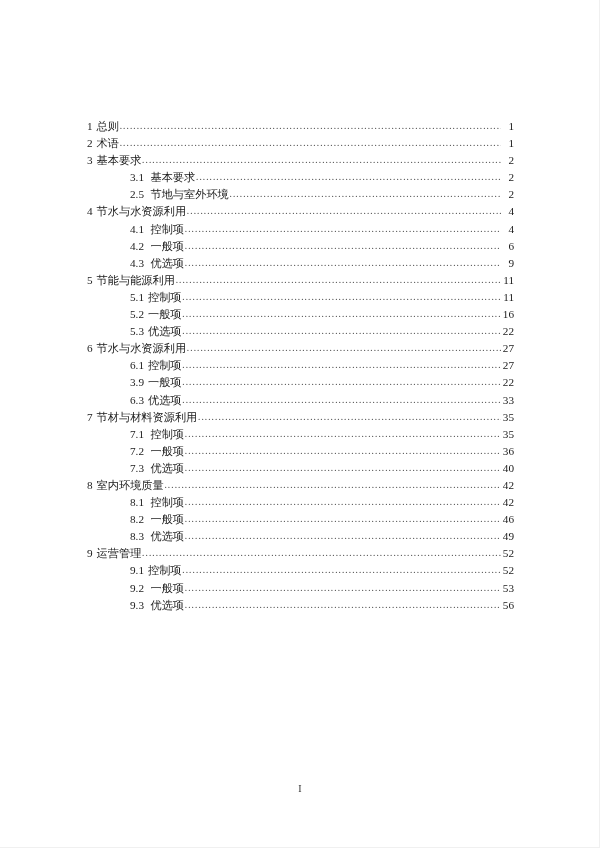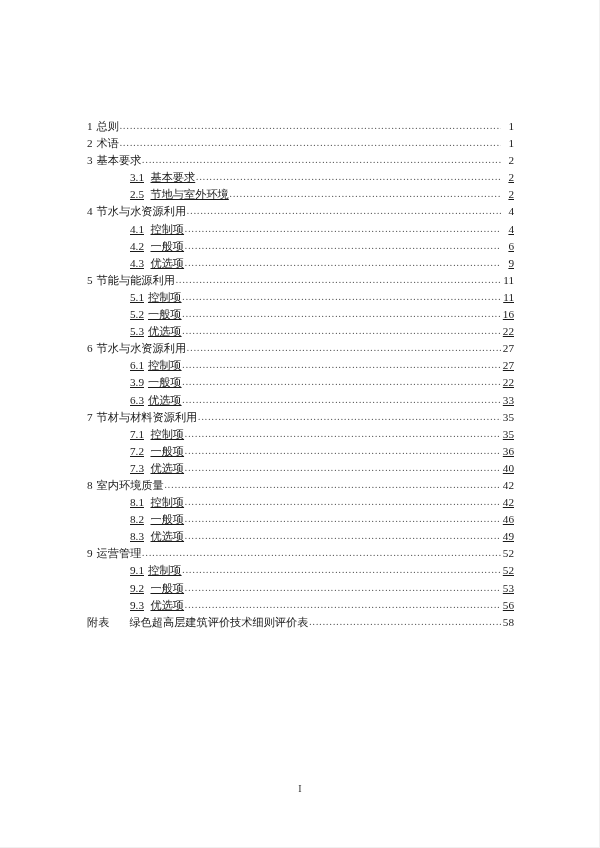--- a/index.html
+++ b/index.html
@@ -52,21 +52,20 @@
   .toc-entry {
     display: flex;
     align-items: baseline;
     font-size: 11.2px;
     line-height: 17.1px;
     white-space: nowrap;
   }
 
   .toc-entry.lvl2 {
     padding-left: 43px;
-    text-decoration: underline;
   }
 
   .e-num {
     flex: 0 0 auto;
   }
   
   .e-gap-s { display: inline-block; width: 4px; }
   .e-gap-m { display: inline-block; width: 6.5px; }
   .e-gap-l { display: inline-block; width: 20px; }
 
@@ -314,24 +313,17 @@
         <span class="e-dots"></span>
         <span class="e-page">53</span>
       </div>
       <div class="toc-entry lvl2">
         <span class="e-num">9.3</span>
         <span class="e-gap-m"></span>
         <span class="e-label">优选项</span>
         <span class="e-dots"></span>
         <span class="e-page">56</span>
       </div>
-      <div class="toc-entry">
-        <span class="e-num">附表</span>
-        <span class="e-gap-l"></span>
-        <span class="e-label">绿色超高层建筑评价技术细则评价表</span>
-        <span class="e-dots"></span>
-        <span class="e-page">58</span>
-      </div>
     </div>
 
   <div class="page-number">I</div>
 
 </div>
 
 </body></html>

